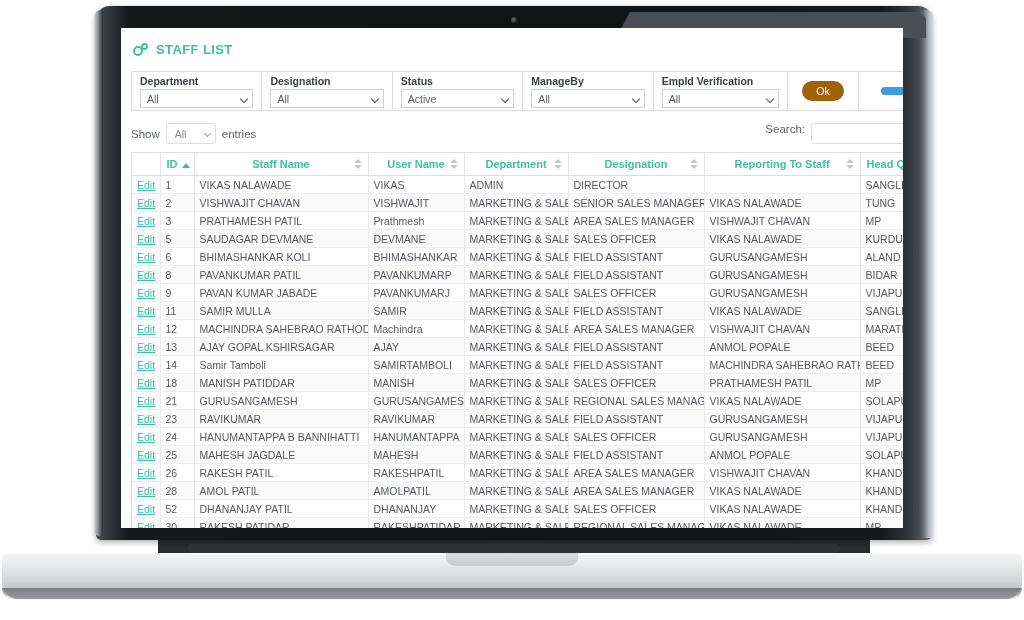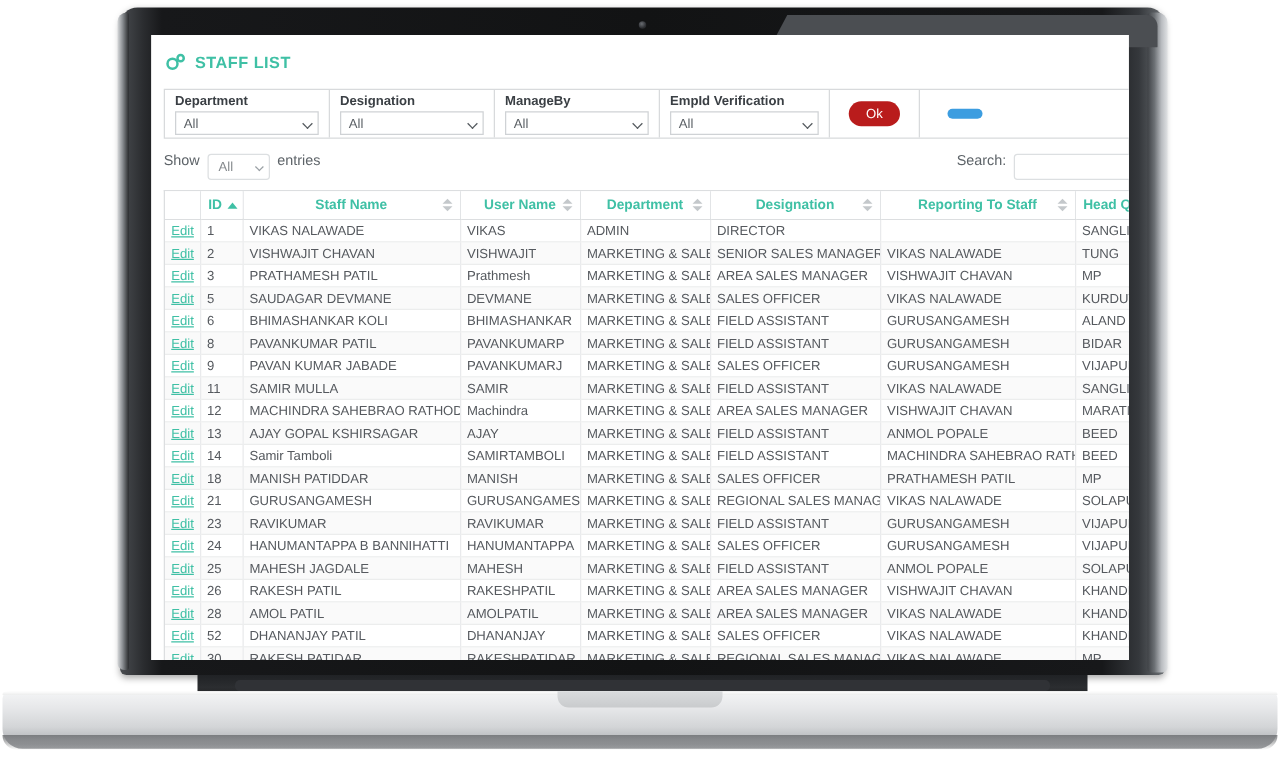--- a/index.html
+++ b/index.html
@@ -186,31 +186,31 @@
     border-right: 1px solid #d8dadc;
     display: flex; align-items: center; justify-content: center;
     width: 72px;
   }
   .pill-btn {
     border: none; border-radius: 13px;
     color: #ffffff; font-size: 10.5px;
     padding: 4px 14px; cursor: pointer;
     font-family: "Liberation Sans", sans-serif;
   }
-  #ok-button { background: #b91c1c; }
+  #ok-button { background: #a16207; }
   #secondary-button { background: #3c9de0; }
 
   
   #table-controls {
     margin: 12px 0 0 10px;
     width: 800px;
     display: flex; align-items: center; justify-content: space-between;
     font-size: 11.5px; color: #5d6368;
   }
-  #show-entries { display: flex; gap: 6px; }
+  #show-entries { display: flex; align-items: center; gap: 6px; }
   #entries-select {
     position: relative;
     border: 1px solid #dcdfe1; border-radius: 3px;
     width: 50px; height: 21px;
     display: flex; align-items: center;
     padding-left: 8px;
     font-size: 10.5px; color: #85898d;
     background: #fff;
   }
   #entries-select .caret-sm {
@@ -337,20 +337,27 @@
         </div>
 
         <div class="filter-cell" style="width:132px">
           <span class="filter-label">Designation</span>
           <div class="filter-select">
             <span>All</span>
             <span class="caret"></span>
           </div>
         </div>
 
+        <div class="filter-cell" style="width:132px">
+          <span class="filter-label">Status</span>
+          <div class="filter-select">
+            <span>Active</span>
+            <span class="caret"></span>
+          </div>
+        </div>
 
         <div class="filter-cell" style="width:132px">
           <span class="filter-label">ManageBy</span>
           <div class="filter-select">
             <span>All</span>
             <span class="caret"></span>
           </div>
         </div>
 
         <div class="filter-cell" style="width:136px">

